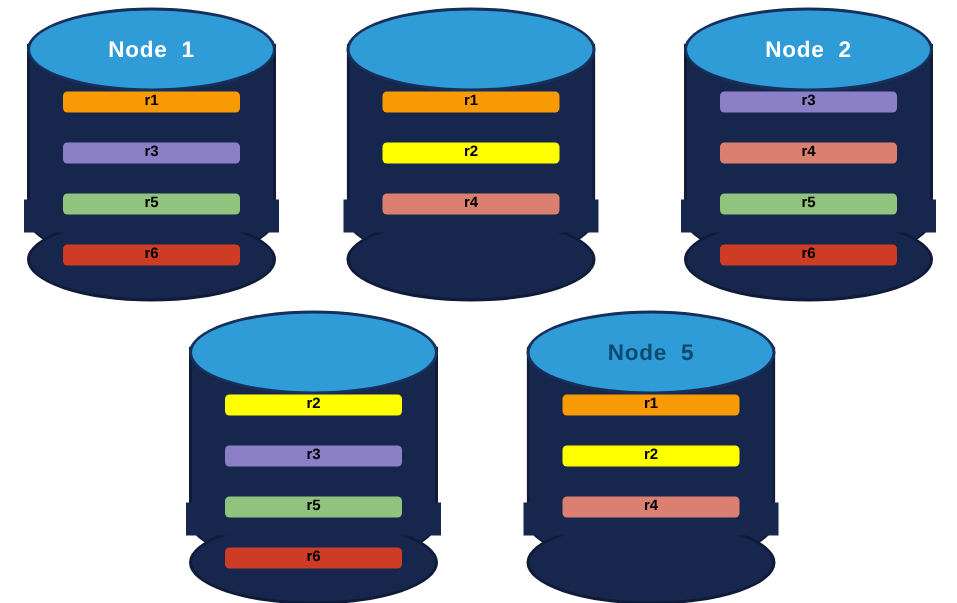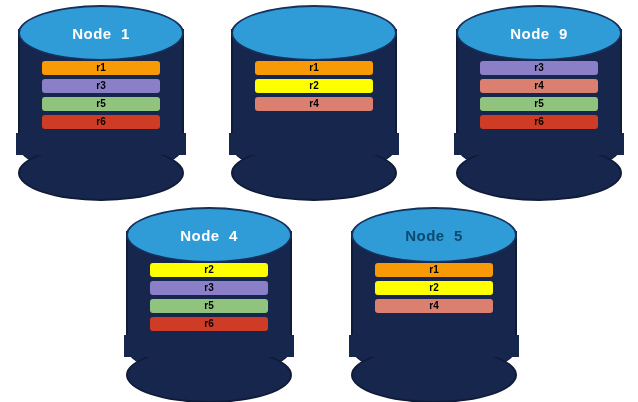--- a/index.html
+++ b/index.html
@@ -92,21 +92,21 @@
 
   .bars {
     position: absolute;
     left: 0;
     top: 58px;
     width: 178px;
     z-index: 5;
     display: flex;
     flex-direction: column;
     align-items: center;
-    gap: 4px;
+    gap: 20px;
   }
   .bar {
     width: 118px;
     height: 14px;
     border-radius: 3px;
     display: flex;
     align-items: center;
     justify-content: center;
     font-size: 10px;
     font-weight: bold;
@@ -141,34 +141,33 @@
         <div class="bar" style="background: rgb(248, 154, 6); color: rgb(0, 0, 0);">r1</div>
         <div class="bar" style="background: rgb(255, 255, 0); color: rgb(0, 0, 0);">r2</div>
         <div class="bar" style="background: rgb(219, 128, 112); color: rgb(0, 0, 0);">r4</div>
       </div>
     </div>
     <div class="node" style="left: 450px; top: 3px;">
       <div class="cyl-body" style="background: rgb(23, 38, 76); border-left-color: rgb(15, 27, 56); border-right-color: rgb(15, 27, 56);"></div>
       <div class="cyl-bottom" style="background: rgb(23, 38, 76); border-color: rgb(15, 27, 56);"></div>
       <div class="cyl-bottom-mask" style="background: rgb(23, 38, 76);"></div>
       <div class="cyl-top" style="background: rgb(47, 155, 215);"></div>
-      <div class="node-label" style="color: rgb(255, 255, 255);">Node  9</div>
+      <div class="node-label" style="color: rgb(255, 255, 255);">Node  2</div>
       <div class="bars">
         <div class="bar" style="background: rgb(139, 128, 200); color: rgb(0, 0, 0);">r3</div>
         <div class="bar" style="background: rgb(219, 128, 112); color: rgb(0, 0, 0);">r4</div>
         <div class="bar" style="background: rgb(144, 196, 126); color: rgb(0, 0, 0);">r5</div>
         <div class="bar" style="background: rgb(206, 60, 37); color: rgb(0, 0, 0);">r6</div>
       </div>
     </div>
     <div class="node" style="left: 120px; top: 205px;">
       <div class="cyl-body" style="background: rgb(23, 38, 76); border-left-color: rgb(15, 27, 56); border-right-color: rgb(15, 27, 56);"></div>
       <div class="cyl-bottom" style="background: rgb(23, 38, 76); border-color: rgb(15, 27, 56);"></div>
       <div class="cyl-bottom-mask" style="background: rgb(23, 38, 76);"></div>
       <div class="cyl-top" style="background: rgb(47, 155, 215);"></div>
-      <div class="node-label" style="color: rgb(255, 255, 255);">Node  4</div>
       <div class="bars">
         <div class="bar" style="background: rgb(255, 255, 0); color: rgb(0, 0, 0);">r2</div>
         <div class="bar" style="background: rgb(139, 128, 200); color: rgb(0, 0, 0);">r3</div>
         <div class="bar" style="background: rgb(144, 196, 126); color: rgb(0, 0, 0);">r5</div>
         <div class="bar" style="background: rgb(206, 60, 37); color: rgb(0, 0, 0);">r6</div>
       </div>
     </div>
     <div class="node" style="left: 345px; top: 205px;">
       <div class="cyl-body" style="background: rgb(23, 38, 76); border-left-color: rgb(15, 27, 56); border-right-color: rgb(15, 27, 56);"></div>
       <div class="cyl-bottom" style="background: rgb(23, 38, 76); border-color: rgb(15, 27, 56);"></div>

